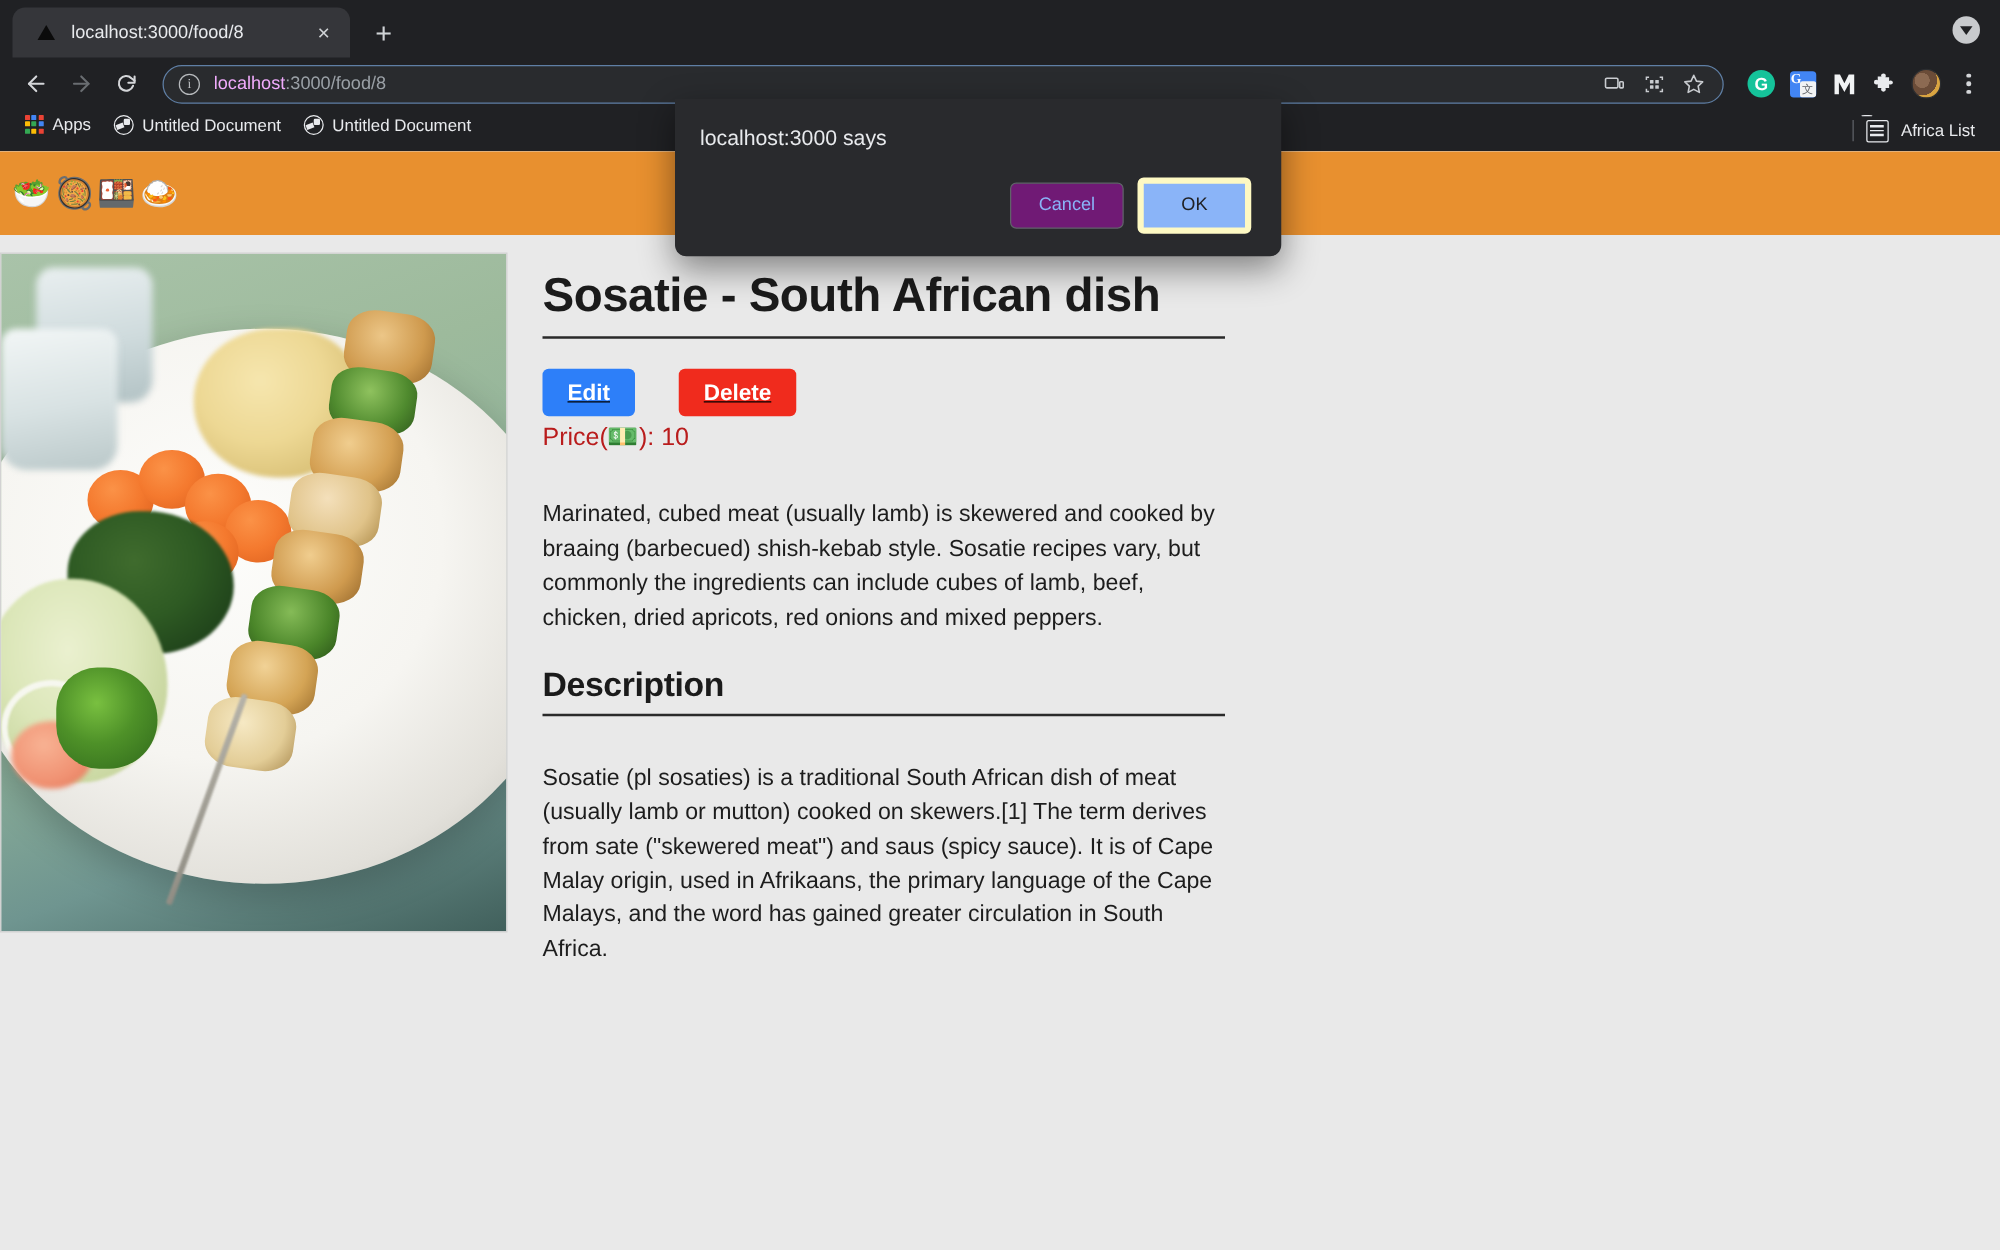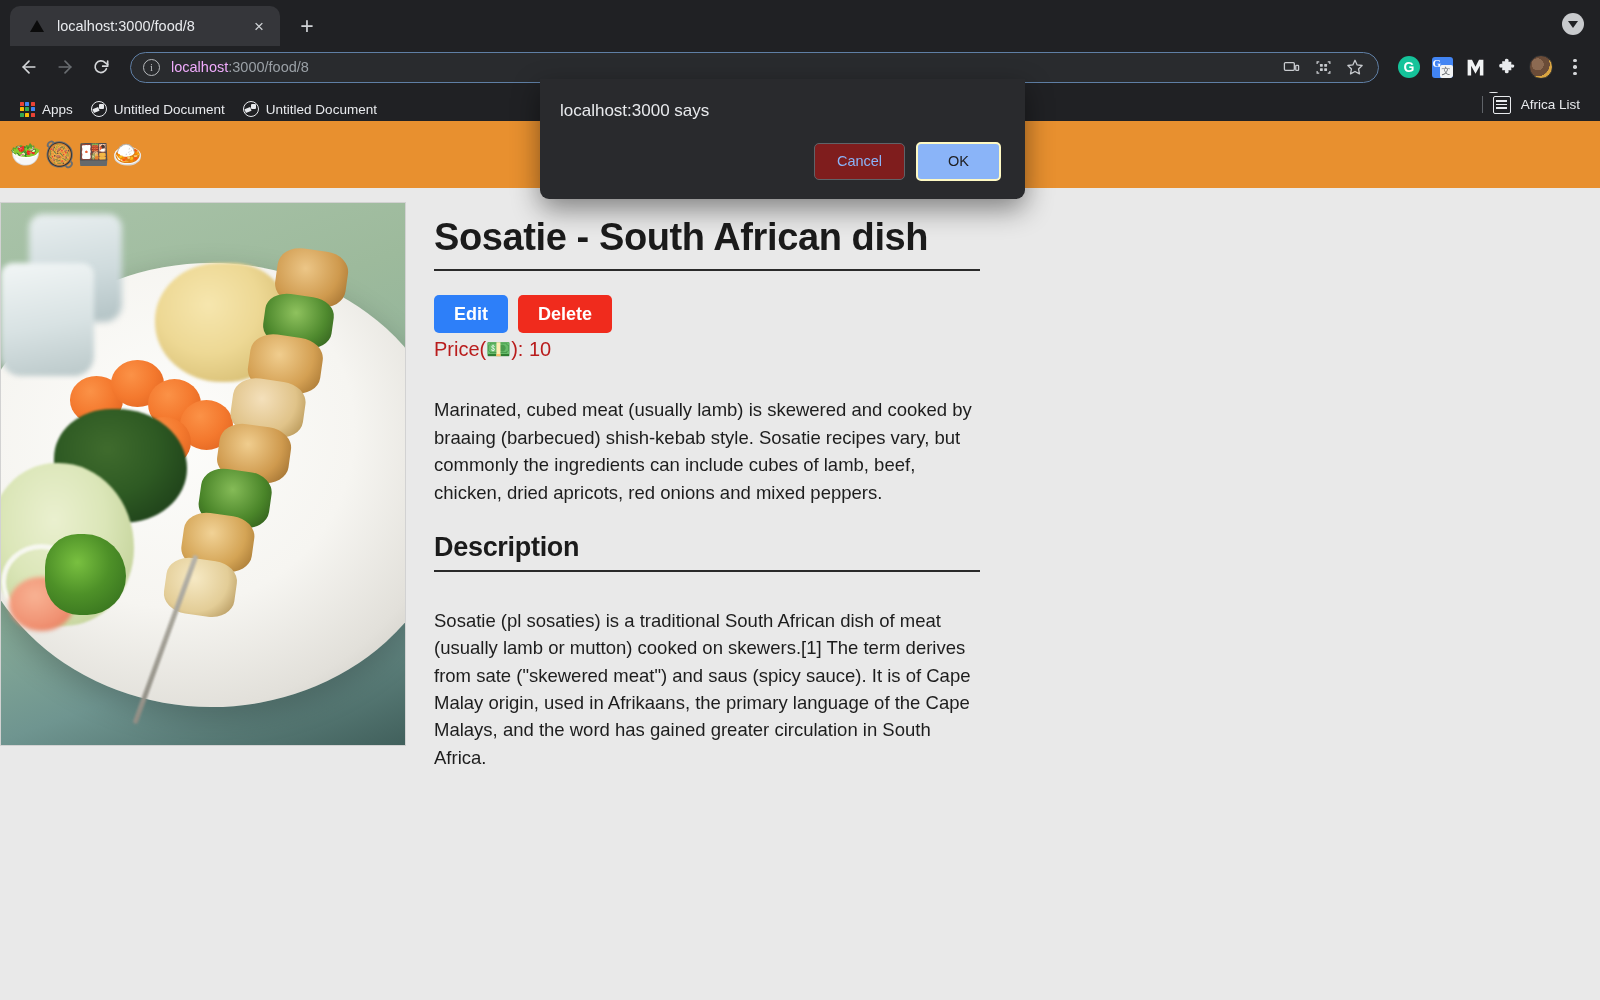--- a/index.html
+++ b/index.html
@@ -178,21 +178,21 @@
     width: 26px; height: 26px;
     display: flex; flex-direction: column; align-items: center; justify-content: center;
     gap: 3px;
   }
   .kebab i { width: 3.5px; height: 3.5px; background: #d4d6d9; border-radius: 50%; display: block; }
 
   
   .bookmarks {
     height: 33px;
     display: flex;
-    align-items: flex-end;
+    align-items: flex-start;
     padding: 0 10px 0 12px;
     gap: 2px;
     position: relative;
   }
   .bm {
     display: flex; align-items: center; gap: 7px;
     padding: 4px 8px; border-radius: 4px;
     color: #e8eaed; font-size: 13.5px; white-space: nowrap;
   }
   .apps-grid {
@@ -385,21 +385,21 @@
   }
   h1.title {
     font-size: 38px;
     font-weight: bold;
     color: #1b1b1b;
     letter-spacing: -0.4px;
     line-height: 1.15;
     padding-bottom: 9px;
     border-bottom: 2px solid #2a2a2a;
   }
-  .btn-row { display: flex; gap: 10px; margin-top: 24px; }
+  .btn-row { display: flex; gap: 35px; margin-top: 24px; text-decoration: underline; }
   .btn {
     border: none;
     border-radius: 5px;
     font-family: "Liberation Sans", sans-serif;
     font-size: 18px;
     font-weight: bold;
     color: #ffffff;
     padding: 9px 20px;
     line-height: 1.15;
     cursor: pointer;
@@ -455,27 +455,27 @@
   }
   .dlg-btn {
     font-family: "Liberation Sans", sans-serif;
     font-size: 14.5px;
     border-radius: 5px;
     padding: 9px 22px;
     cursor: pointer;
     line-height: 1.15;
   }
   .dlg-cancel {
-    background: #7f1d1d;
+    background: #701a75;
     border: 1px solid #5f6368;
     color: #8ab4f8;
   }
   .dlg-ok {
     background: #8ab4f8;
-    border: 2px solid #fef9c3;
+    border: 5px solid #fef9c3;
     color: #202124;
     font-weight: 500;
     padding: 9px 30px;
   }
 </style>
 </head>
 <body>
 
 <div class="browser">
 

